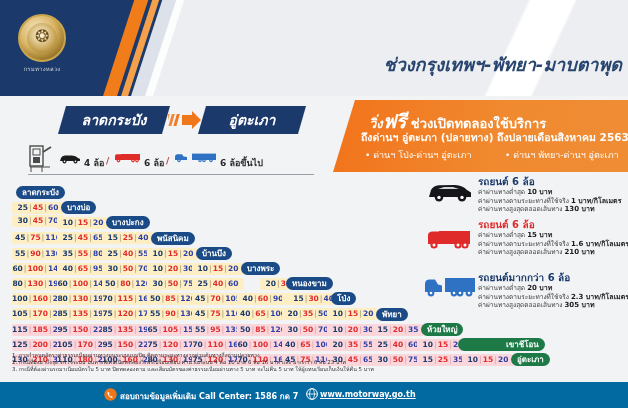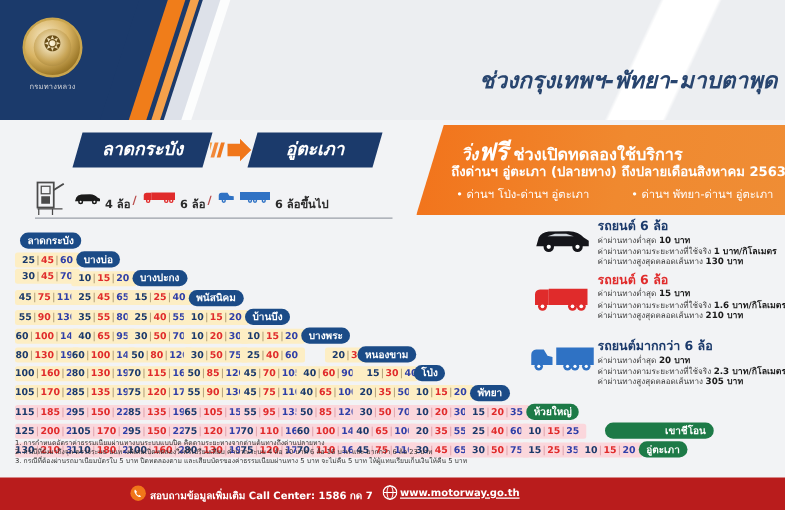--- a/index.html
+++ b/index.html
@@ -132,21 +132,21 @@
   .rate-title{font-size:10px;font-weight:bold;line-height:12px;}
   .rate-line{font-size:6.5px;color:#3a3a3a;line-height:8.5px;white-space:nowrap;}
   .rate-line b{color:#1b1b1b;font-size:7px;}
   .veh{position:absolute;left:2px;width:48px;height:26px;}
 
   
   .notes{position:absolute;left:12px;top:352px;width:470px;}
   .note{font-size:5.4px;color:#2f2f2f;line-height:7px;white-space:nowrap;}
 
   
-  .footer{position:absolute;left:0;bottom:0;width:628px;height:26px;background:#b91c1c;}
+  .footer{position:absolute;left:0;bottom:0;width:628px;height:26px;background:#0369a1;}
   .footer-txt{position:absolute;left:120px;top:8px;color:#fff;font-size:8px;font-weight:bold;white-space:nowrap;}
   .footer-web{position:absolute;left:320px;top:8px;color:#fff;font-size:8px;font-weight:bold;white-space:nowrap;}
   .phone-ic{position:absolute;left:104px;top:6px;width:13px;height:13px;}
   .globe-ic{position:absolute;left:306px;top:6px;width:12px;height:12px;}
   .app-box{position:absolute;right:8px;top:3px;height:20px;display:flex;align-items:center;gap:4px;}
   .app-ic{width:16px;height:16px;background:#fff;border-radius:3px;position:relative;}
   .app-ic:before{content:"";position:absolute;left:3px;top:4px;width:4px;height:8px;background:#1b3a6b;}
   .app-ic:after{content:"";position:absolute;left:9px;top:4px;width:4px;height:8px;background:#f0761a;}
   .app-t1{color:#fff;font-size:6.5px;font-weight:bold;line-height:8px;}
   .app-t2{color:#fff;font-size:6.5px;line-height:8px;}
@@ -316,21 +316,21 @@
       <div class="cell p" style="left: 327px; top: 137.6px;"><span class="v1">10</span><span class="sep">|</span><span class="v2">20</span><span class="sep">|</span><span class="v3">30</span></div>
       <div class="cell p" style="left: 327px; top: 152.8px;"><span class="v1">20</span><span class="sep">|</span><span class="v2">35</span><span class="sep">|</span><span class="v3">55</span></div>
       <div class="cell p" style="left: 327px; top: 168px;"><span class="v1">30</span><span class="sep">|</span><span class="v2">45</span><span class="sep">|</span><span class="v3">65</span></div>
       <div class="chip" style="left: 376px; top: 121.6px;">พัทยา</div>
       <div class="cell p" style="left: 372px; top: 137.6px;"><span class="v1">15</span><span class="sep">|</span><span class="v2">20</span><span class="sep">|</span><span class="v3">35</span></div>
       <div class="cell p" style="left: 372px; top: 152.8px;"><span class="v1">25</span><span class="sep">|</span><span class="v2">40</span><span class="sep">|</span><span class="v3">60</span></div>
       <div class="cell p" style="left: 372px; top: 168px;"><span class="v1">30</span><span class="sep">|</span><span class="v2">50</span><span class="sep">|</span><span class="v3">75</span></div>
       <div class="chip green" style="left: 421px; top: 136.8px;">ห้วยใหญ่</div>
       <div class="cell p" style="left: 417px; top: 152.8px;"><span class="v1">10</span><span class="sep">|</span><span class="v2">15</span><span class="sep">|</span><span class="v3">25</span></div>
       <div class="cell p" style="left: 417px; top: 168px;"><span class="v1">15</span><span class="sep">|</span><span class="v2">25</span><span class="sep">|</span><span class="v3">35</span></div>
-      <div class="chip green" style="left: 484px; top: 152px; padding-left: 48px;">เขาชีโอน</div>
+      <div class="chip green" style="left: 458px; top: 152px; padding-left: 48px;">เขาชีโอน</div>
       <div class="cell p" style="left: 462px; top: 168px;"><span class="v1">10</span><span class="sep">|</span><span class="v2">15</span><span class="sep">|</span><span class="v3">20</span></div>
       <div class="chip green" style="left: 511px; top: 167.2px;">อู่ตะเภา</div>
     </div>
 
   <div class="rates">
 
     <svg class="veh" style="top:2px" viewBox="0 0 48 26">
       <path d="M3 19 L5 12 Q7 8 13 7.2 L29 7 Q37 7.4 41 12 L45 14.5 L45 19 Z" fill="#15151a"></path>
       <path d="M12 11 L18 9 L27 9 L33 11 Z" fill="#cfd4da"></path>
       <circle cx="13" cy="19.4" r="4.2" fill="#15151a"></circle>

